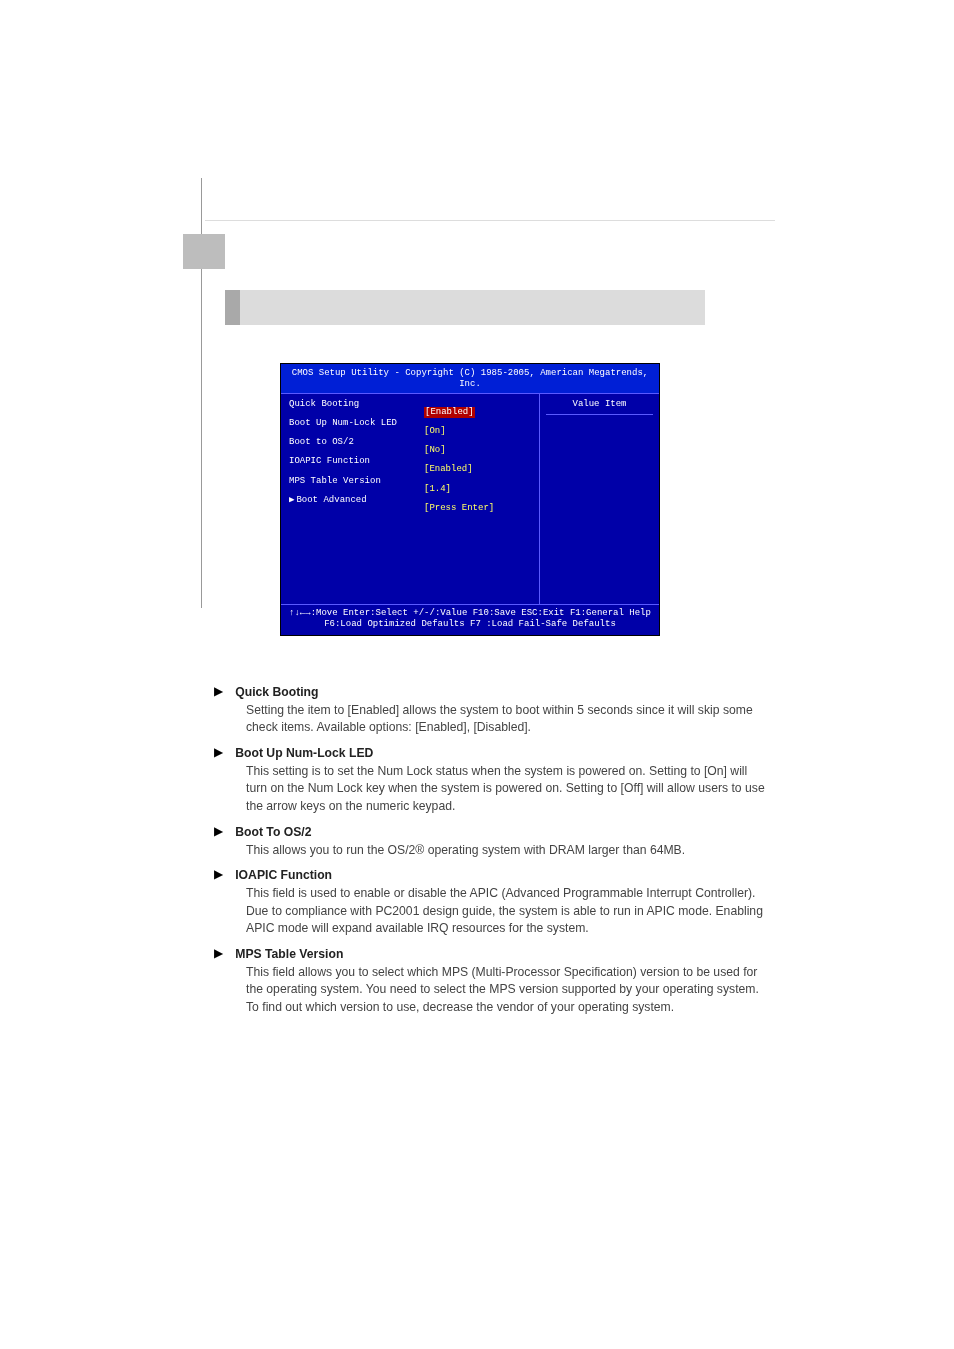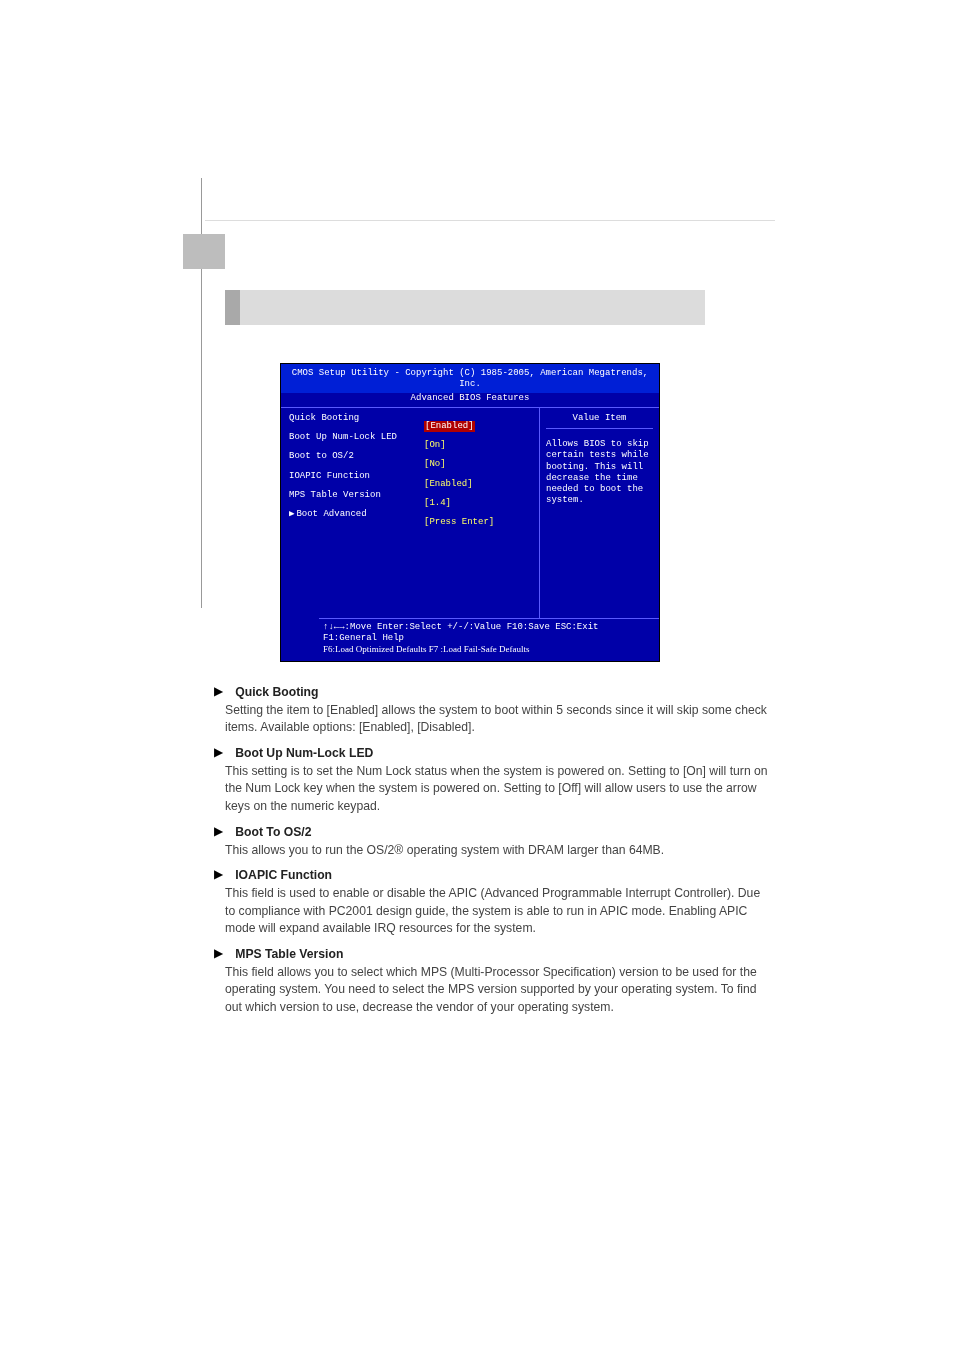--- a/index.html
+++ b/index.html
@@ -123,27 +123,26 @@
     background: #b00000;
     color: #fff;
     padding: 0 1px;
   }
   .bios-tri {
     color: #fff;
     margin-right: 2px;
   }
   .bios-footer {
     border-top: 1px solid #5a5aff;
+    text-align: center;
     padding: 3px 4px 5px 4px;
     color: #fff;
-    margin-left: 38px;
   }
   .bios-footer .line2 {
     display: block;
-    font-family: Liberation Serif, serif;
   }
   
   .body-items {
     position: absolute;
     left: 214px;
     top: 684px;
     width: 555px;
     font-size: 12.2px;
     color: #444;
     line-height: 1.45;
@@ -159,39 +158,38 @@
   .item .tri {
     font-size: 12px;
     color: #000;
     line-height: 1.3;
   }
   .item .title {
     font-weight: bold;
     color: #222;
   }
   .item .desc {
-    margin-left: 11px;
+    margin-left: 32px;
   }
 </style>
 </head>
 <body>
 
 <div class="page">
 
   <div class="left-rule"></div>
   <div class="top-hr"></div>
   <div class="gray-block"></div>
 
   <div class="heading-bar"></div>
   <div class="heading-bar-accent"></div>
 
   <div class="shot-wrap">
     <div class="bios">
       <div class="bios-header">CMOS Setup Utility - Copyright (C) 1985-2005, American Megatrends, Inc.</div>
-      <div class="bios-subtitle">Advanced BIOS Features</div>
       <div class="bios-body">
         <div class="bios-left">
           <div class="bios-row selected">
             <span class="lbl">Quick Booting</span>
             <span class="val">[Enabled]</span>
           </div>
           <div class="bios-row">
             <span class="lbl">Boot Up Num-Lock LED</span>
             <span class="val">[On]</span>
           </div>
@@ -207,21 +205,20 @@
             <span class="lbl">MPS Table Version</span>
             <span class="val">[1.4]</span>
           </div>
           <div class="bios-row">
             <span class="lbl"><span class="bios-tri">▶</span><span>Boot Advanced</span></span>
             <span class="val">[Press Enter]</span>
           </div>
         </div>
         <div class="bios-right">
           <div class="help-title">Value Item</div>
-          <div>Allows BIOS to skip certain tests while booting. This will decrease the time needed to boot the system.</div>
         </div>
       </div>
       <div class="bios-footer">
         <span>↑↓←→:Move   Enter:Select   +/-/:Value   F10:Save   ESC:Exit   F1:General Help</span>
         <span class="line2">F6:Load Optimized Defaults            F7 :Load Fail-Safe Defaults</span>
       </div>
     </div>
   </div>
 
   <div class="body-items">

